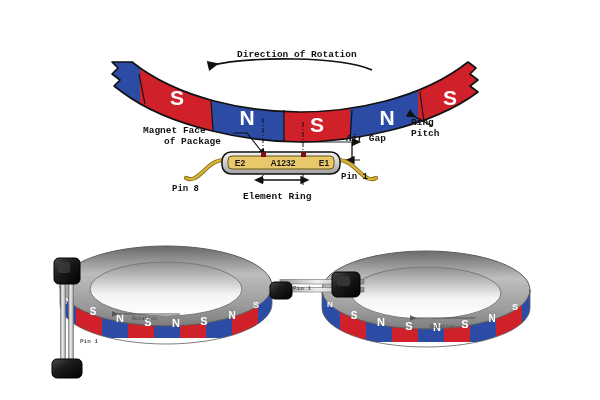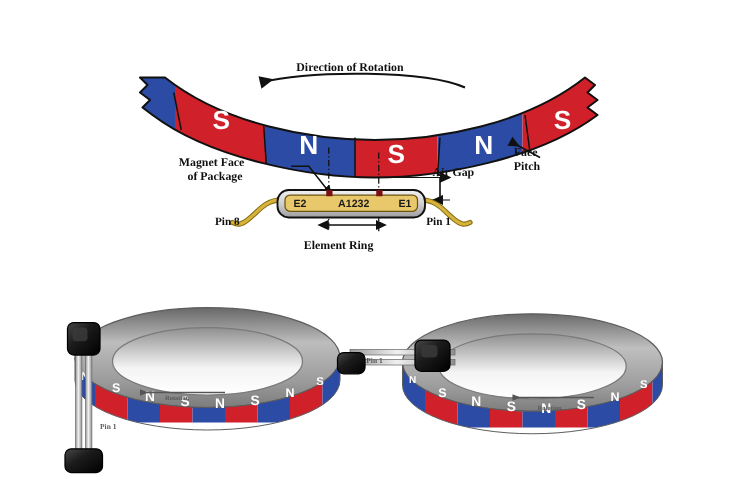--- a/index.html
+++ b/index.html
@@ -6,21 +6,21 @@
   body{
     width:600px;height:400px;
     background:#ffffff;
     font-family:"Liberation Sans", sans-serif;
     overflow:hidden;
     position:relative;
   }
   .stage{position:absolute;left:0;top:0;width:600px;height:400px;}
   .lbl{
     position:absolute;
-    font-family:Liberation Serif, serif;
+    font-family:Liberation Mono, monospace;
     font-weight:bold;
     color:#111111;
     white-space:pre;
     line-height:1.12;
   }
   .lbl-sm{font-size:9.5px;}
   .lbl-xs{font-size:5.2px;font-weight:bold;color:#5a5a5a;}
   .lbl-pin{font-size:9px;}
   svg{position:absolute;left:0;top:0;overflow:visible;}
   .pole-txt{
@@ -150,26 +150,26 @@
       <rect x="261" y="152" width="5" height="5" fill="#7a1010"></rect>
       <rect x="301" y="152" width="5" height="5" fill="#7a1010"></rect>
 
       <text x="240" y="165.5" font-family="Liberation Sans, sans-serif" font-size="8.5" font-weight="bold" fill="#1a1a1a" text-anchor="middle">E2</text>
       <text x="283" y="165.5" font-family="Liberation Sans, sans-serif" font-size="8.5" font-weight="bold" fill="#1a1a1a" text-anchor="middle">A1232</text>
       <text x="324" y="165.5" font-family="Liberation Sans, sans-serif" font-size="8.5" font-weight="bold" fill="#1a1a1a" text-anchor="middle">E1</text>
     </g>
   </svg>
 
   <div class="lbl lbl-sm" style="left:237px;top:50px;">Direction of Rotation</div>
-  <div class="lbl lbl-sm" style="left:411px;top:118px;">Face</div>
+  <div class="lbl lbl-sm" style="left:411px;top:118px;">Ring</div>
   <div class="lbl lbl-sm" style="left:411px;top:129px;">Pitch</div>
   <div class="lbl lbl-sm" style="left:346px;top:134px;text-align:center;">Air Gap</div>
   <div class="lbl lbl-sm" style="left:143px;top:126px;">Magnet Face</div>
-  <div class="lbl lbl-sm" style="left:150px;top:137px;">of Package</div>
-  <div class="lbl lbl-pin" style="left:172px;top:172px;">Pin 8</div>
+  <div class="lbl lbl-sm" style="left:164px;top:137px;">of Package</div>
+  <div class="lbl lbl-pin" style="left:172px;top:184px;">Pin 8</div>
   <div class="lbl lbl-pin" style="left:341px;top:172px;">Pin 1</div>
   <div class="lbl lbl-sm" style="left:243px;top:192px;">Element Ring</div>
 
   <svg width="300" height="175" viewBox="0 0 300 175" style="left:20px;top:228px;">
     <defs>
       <linearGradient id="bl_top" x1="0" y1="0" x2="0" y2="1">
         <stop offset="0" stop-color="#686868"></stop>
         <stop offset="0.35" stop-color="#bdbdbd"></stop>
         <stop offset="0.75" stop-color="#9a9a9a"></stop>
         <stop offset="1" stop-color="#7c7c7c"></stop>

